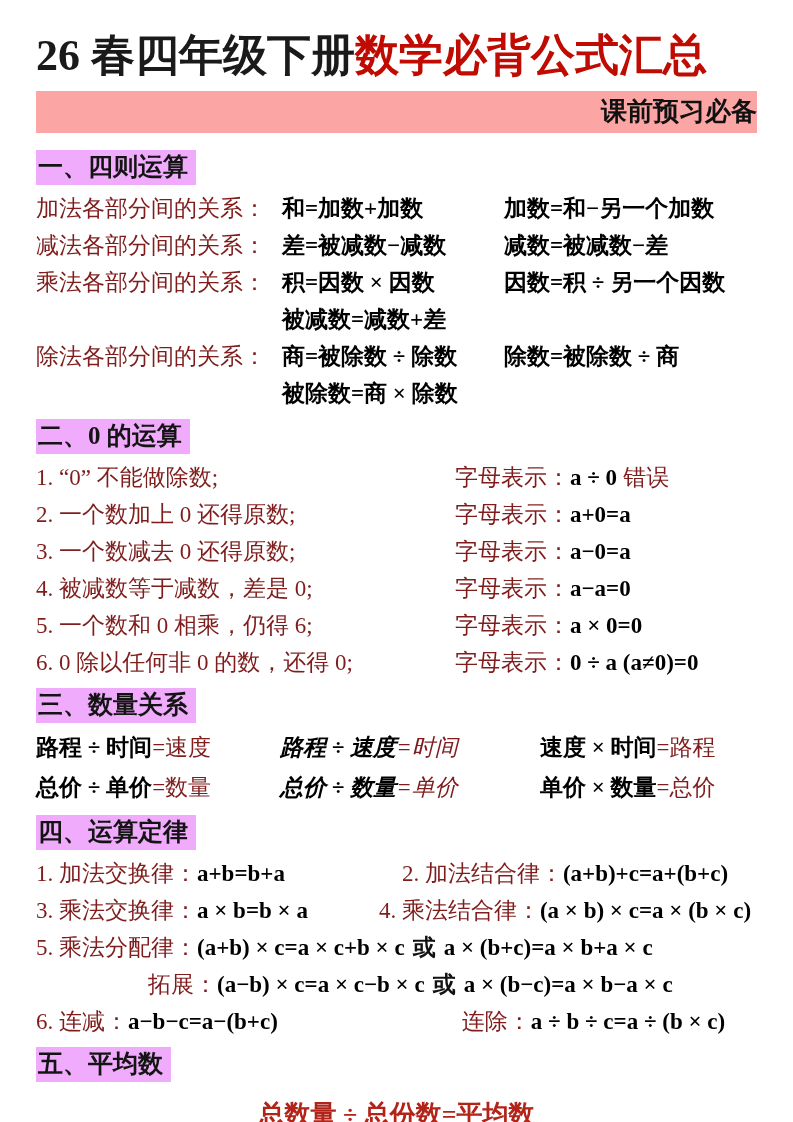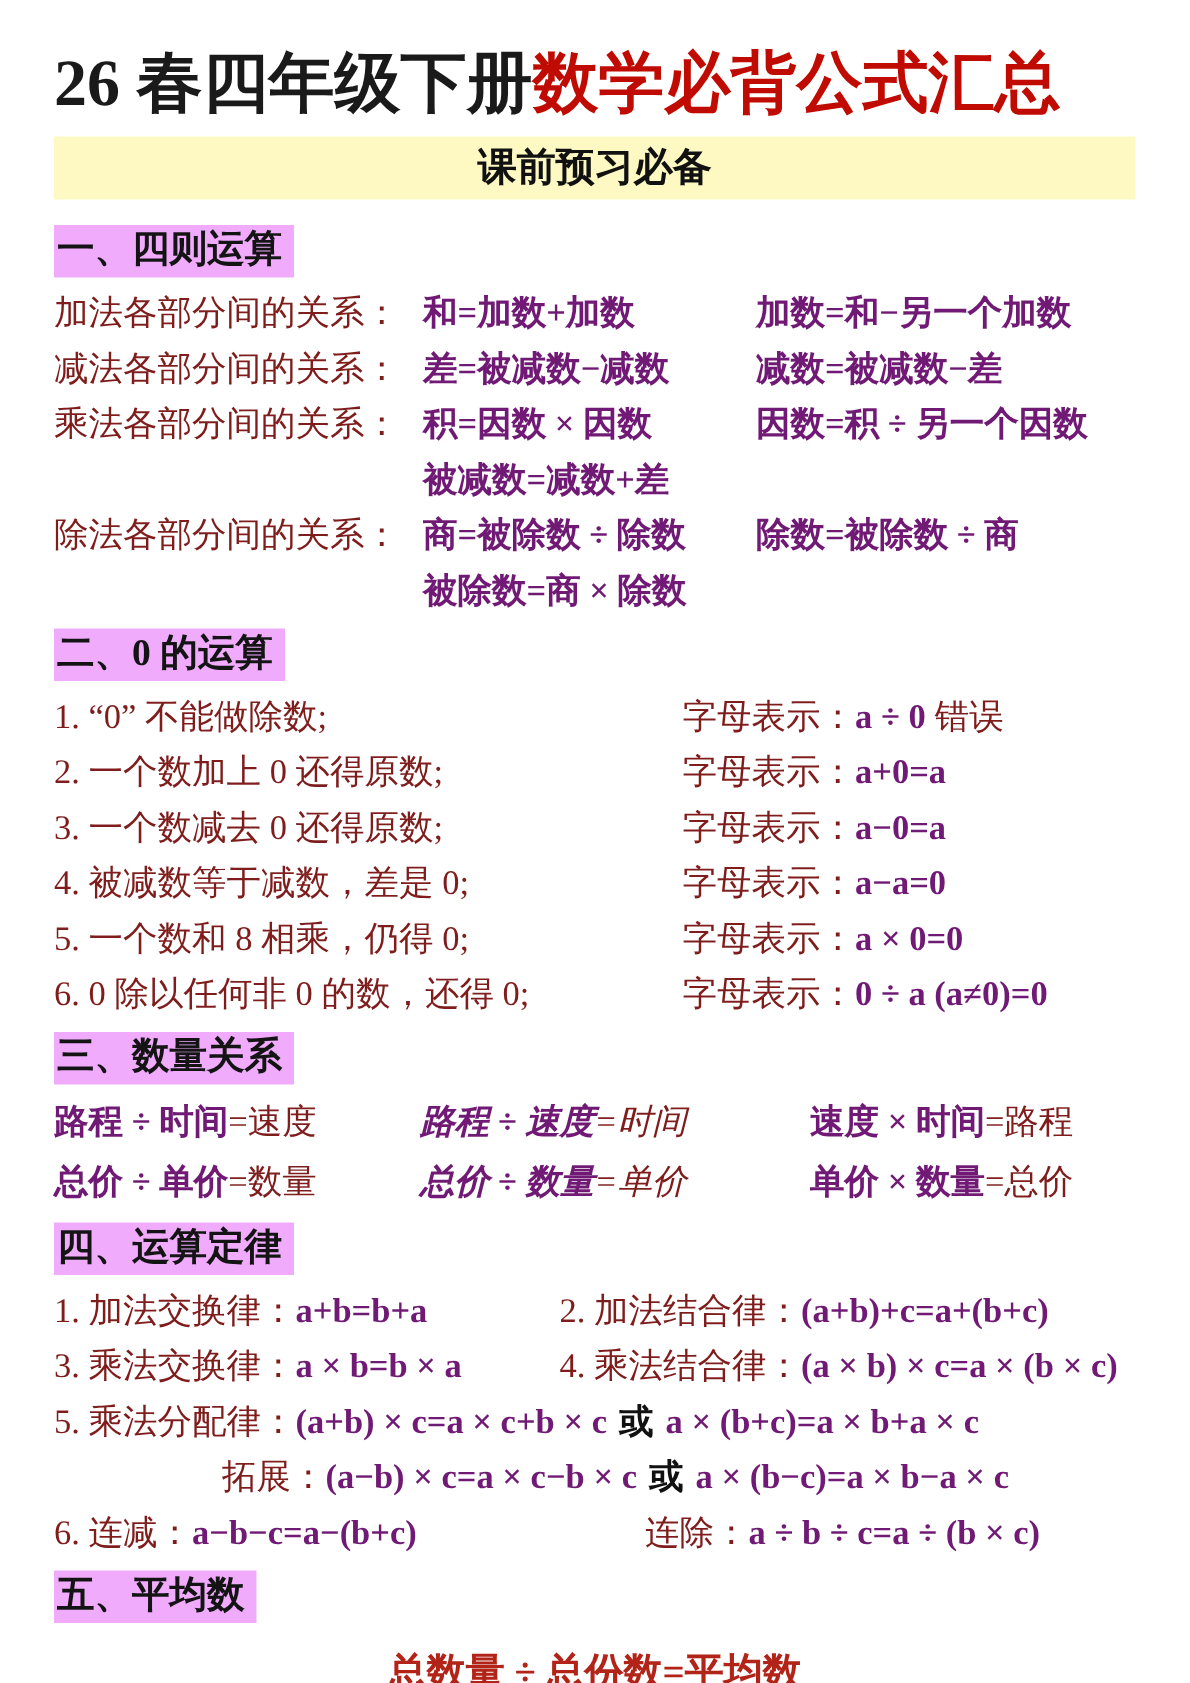--- a/index.html
+++ b/index.html
@@ -8,50 +8,50 @@
     font-family:"Liberation Serif","DejaVu Serif",serif;
     color:#1a1a1a;overflow:hidden;
   }
   .page{box-sizing:border-box;width:793px;height:814px;padding:30px 36px 0 36px;}
   .title{
     margin:0 0 8px 0;font-size:44px;font-weight:bold;line-height:1.2;
     white-space:nowrap;letter-spacing:0px;
   }
   .title .t-red{color:#c00b02;}
   .banner{
-    background:#fef9c3;text-align:center;padding:3px 0 4px 0;margin-bottom:10px;
+    background:#fca5a5;text-align:right;padding:3px 0 4px 0;margin-bottom:10px;
     font-family:"Liberation Sans","DejaVu Sans",sans-serif;
     font-size:26px;font-weight:bold;color:#111;
   }
   .sec-head{
     display:inline-block;background:#f0abfc;color:#141414;
     font-size:25px;font-weight:bold;line-height:1.2;
     padding:2px 8px 3px 2px;margin:7px 0 5px 0;
   }
   .sec{margin:0;}
   .row{display:flex;align-items:baseline;font-size:23px;line-height:37px;white-space:nowrap;}
-  .red{color:#701a75;font-weight:bold;}
+  .red{color:#000000;font-weight:bold;}
   .blk{color:#7f1d1d;}
   
   .s1-lbl{width:246px;flex:0 0 auto;}
   .s1-f1{width:222px;flex:0 0 auto;}
   .s1-f2{flex:1 1 auto;}
   
   .s2-left{width:419px;flex:0 0 auto;}
   .s2-label{flex:0 0 auto;}
   .s2-suffix{margin-left:6px;}
   
   .s3-row{line-height:40px;justify-content:center;}
   .s3-c1{width:244px;flex:0 0 auto;}
   .s3-c2{width:260px;flex:0 0 auto;font-style:italic;}
   .s3-c3{flex:1 1 auto;}
   
   .s4-a{width:337px;flex:0 0 auto;}
   .s4-a-wide{width:394px;flex:0 0 auto;}
-  .s4-b{flex:1 1 auto;}
+  .s4-b{flex:1 1 auto;text-align:center;}
   .s4-indent{margin-left:112px;}
   .or{margin:0 8px;font-weight:bold;color:#111;}
   
   .avg-formula{
     text-align:center;font-size:26px;font-weight:bold;color:#b22318;
     margin-top:8px;line-height:40px;
   }
 </style>
 </head>
 <body>
@@ -117,21 +117,21 @@
       <span class="s2-left blk">3. 一个数减去 0 还得原数;</span>
       <span class="s2-label blk">字母表示：</span>
       <span class="red">a−0=a</span>
     </div>
     <div class="row">
       <span class="s2-left blk">4. 被减数等于减数，差是 0;</span>
       <span class="s2-label blk">字母表示：</span>
       <span class="red">a−a=0</span>
     </div>
     <div class="row">
-      <span class="s2-left blk">5. 一个数和 8 相乘，仍得 0;</span>
+      <span class="s2-left blk">5. 一个数和 0 相乘，仍得 6;</span>
       <span class="s2-label blk">字母表示：</span>
       <span class="red">a × 0=0</span>
     </div>
     <div class="row">
       <span class="s2-left blk">6. 0 除以任何非 0 的数，还得 0;</span>
       <span class="s2-label blk">字母表示：</span>
       <span class="red">0 ÷ a (a≠0)=0</span>
     </div>
   </div>
 

